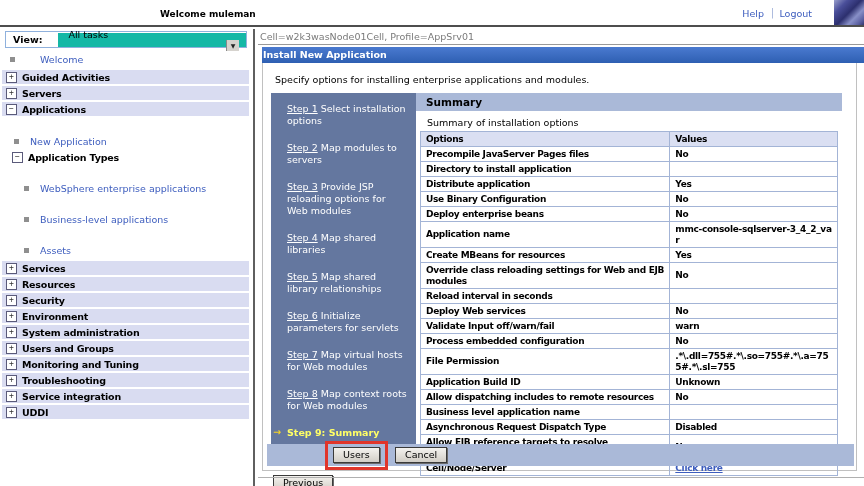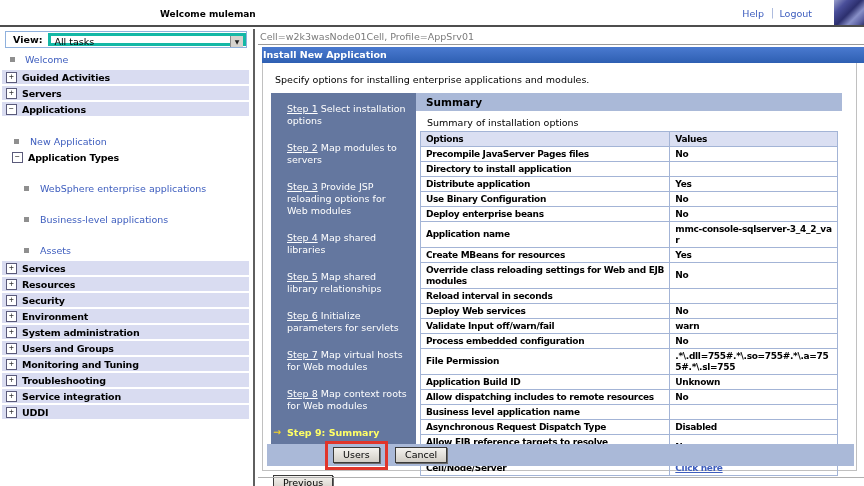--- a/index.html
+++ b/index.html
@@ -14,28 +14,28 @@
   .toplink{position:absolute;top:8px;font-size:9.5px;color:var(--link);cursor:pointer;text-decoration:none;}
   .help-link{right:100px;}
   .top-sep{position:absolute;top:7px;right:90px;color:#9fb0d8;}
   .logout-link{right:52px;}
   .banner-art{position:absolute;right:0;top:0;width:30px;height:25px;
       background:linear-gradient(135deg,#9aa0cc 0%,#4a4f9a 25%,#2c2f6e 50%,#8890c8 70%,#5a5fa0 88%,#34386f 100%);}
 
   
   .sidebar{position:absolute;left:0;top:29px;width:252px;}
   .view-box{margin:2px 5px 6px 5px;height:17px;border:1px solid #8fb1dd;display:flex;align-items:center;
-            gap:6px;padding-left:7px;box-sizing:border-box;background:#fff;}
+            gap:16px;padding-left:7px;box-sizing:border-box;background:#fff;}
   .view-label{font-weight:bold;font-size:9.5px;}
-  .view-select{position:relative;width:210px;height:13px;border:3px solid #14b8a6;background:#fff;
-               font-size:9.5px;display:flex;align-items:flex-start;padding-left:3px;box-sizing:border-box;cursor:pointer;}
+  .view-select{position:relative;width:210px;height:13px;border:7px solid #14b8a6;background:#fff;
+               font-size:9.5px;display:flex;align-items:flex-end;padding-left:3px;box-sizing:border-box;cursor:pointer;}
   .view-arrow{position:absolute;right:0;top:0;width:12px;height:11px;background:#d6d3ce;
               border-left:1px solid #8a8a8a;display:flex;align-items:center;justify-content:center;
               font-size:6px;color:#222;}
-  .welcome-row{display:flex;align-items:center;gap:10px;margin:0 0 5px 10px;}
+  .welcome-row{display:flex;align-items:center;gap:25px;margin:0 0 5px 10px;}
   .sq{width:5px;height:5px;background:#8f8f8f;flex:0 0 auto;}
   a.side-link{color:var(--link);font-size:9.5px;text-decoration:none;cursor:pointer;}
   .bar{height:14px;background:#d9dcf1;margin:0 3px 2px 2px;display:flex;align-items:center;
        padding-left:4px;gap:5px;cursor:pointer;}
   .bar-label{font-weight:bold;font-size:9.5px;letter-spacing:-0.2px;}
   .plusbox{width:9px;height:9px;border:1px solid #5a5a7a;background:#fff;font-size:8px;line-height:7px;
            text-align:center;color:#333;font-family:"DejaVu Sans Mono",monospace;flex:0 0 auto;}
   .app-block{margin:3px 0 5px 0;}
   .link-row{display:flex;align-items:center;gap:11px;margin:20px 0 5px 14px;}
   .apptypes-row{display:flex;align-items:center;gap:5px;margin:4px 0 4px 12px;}

